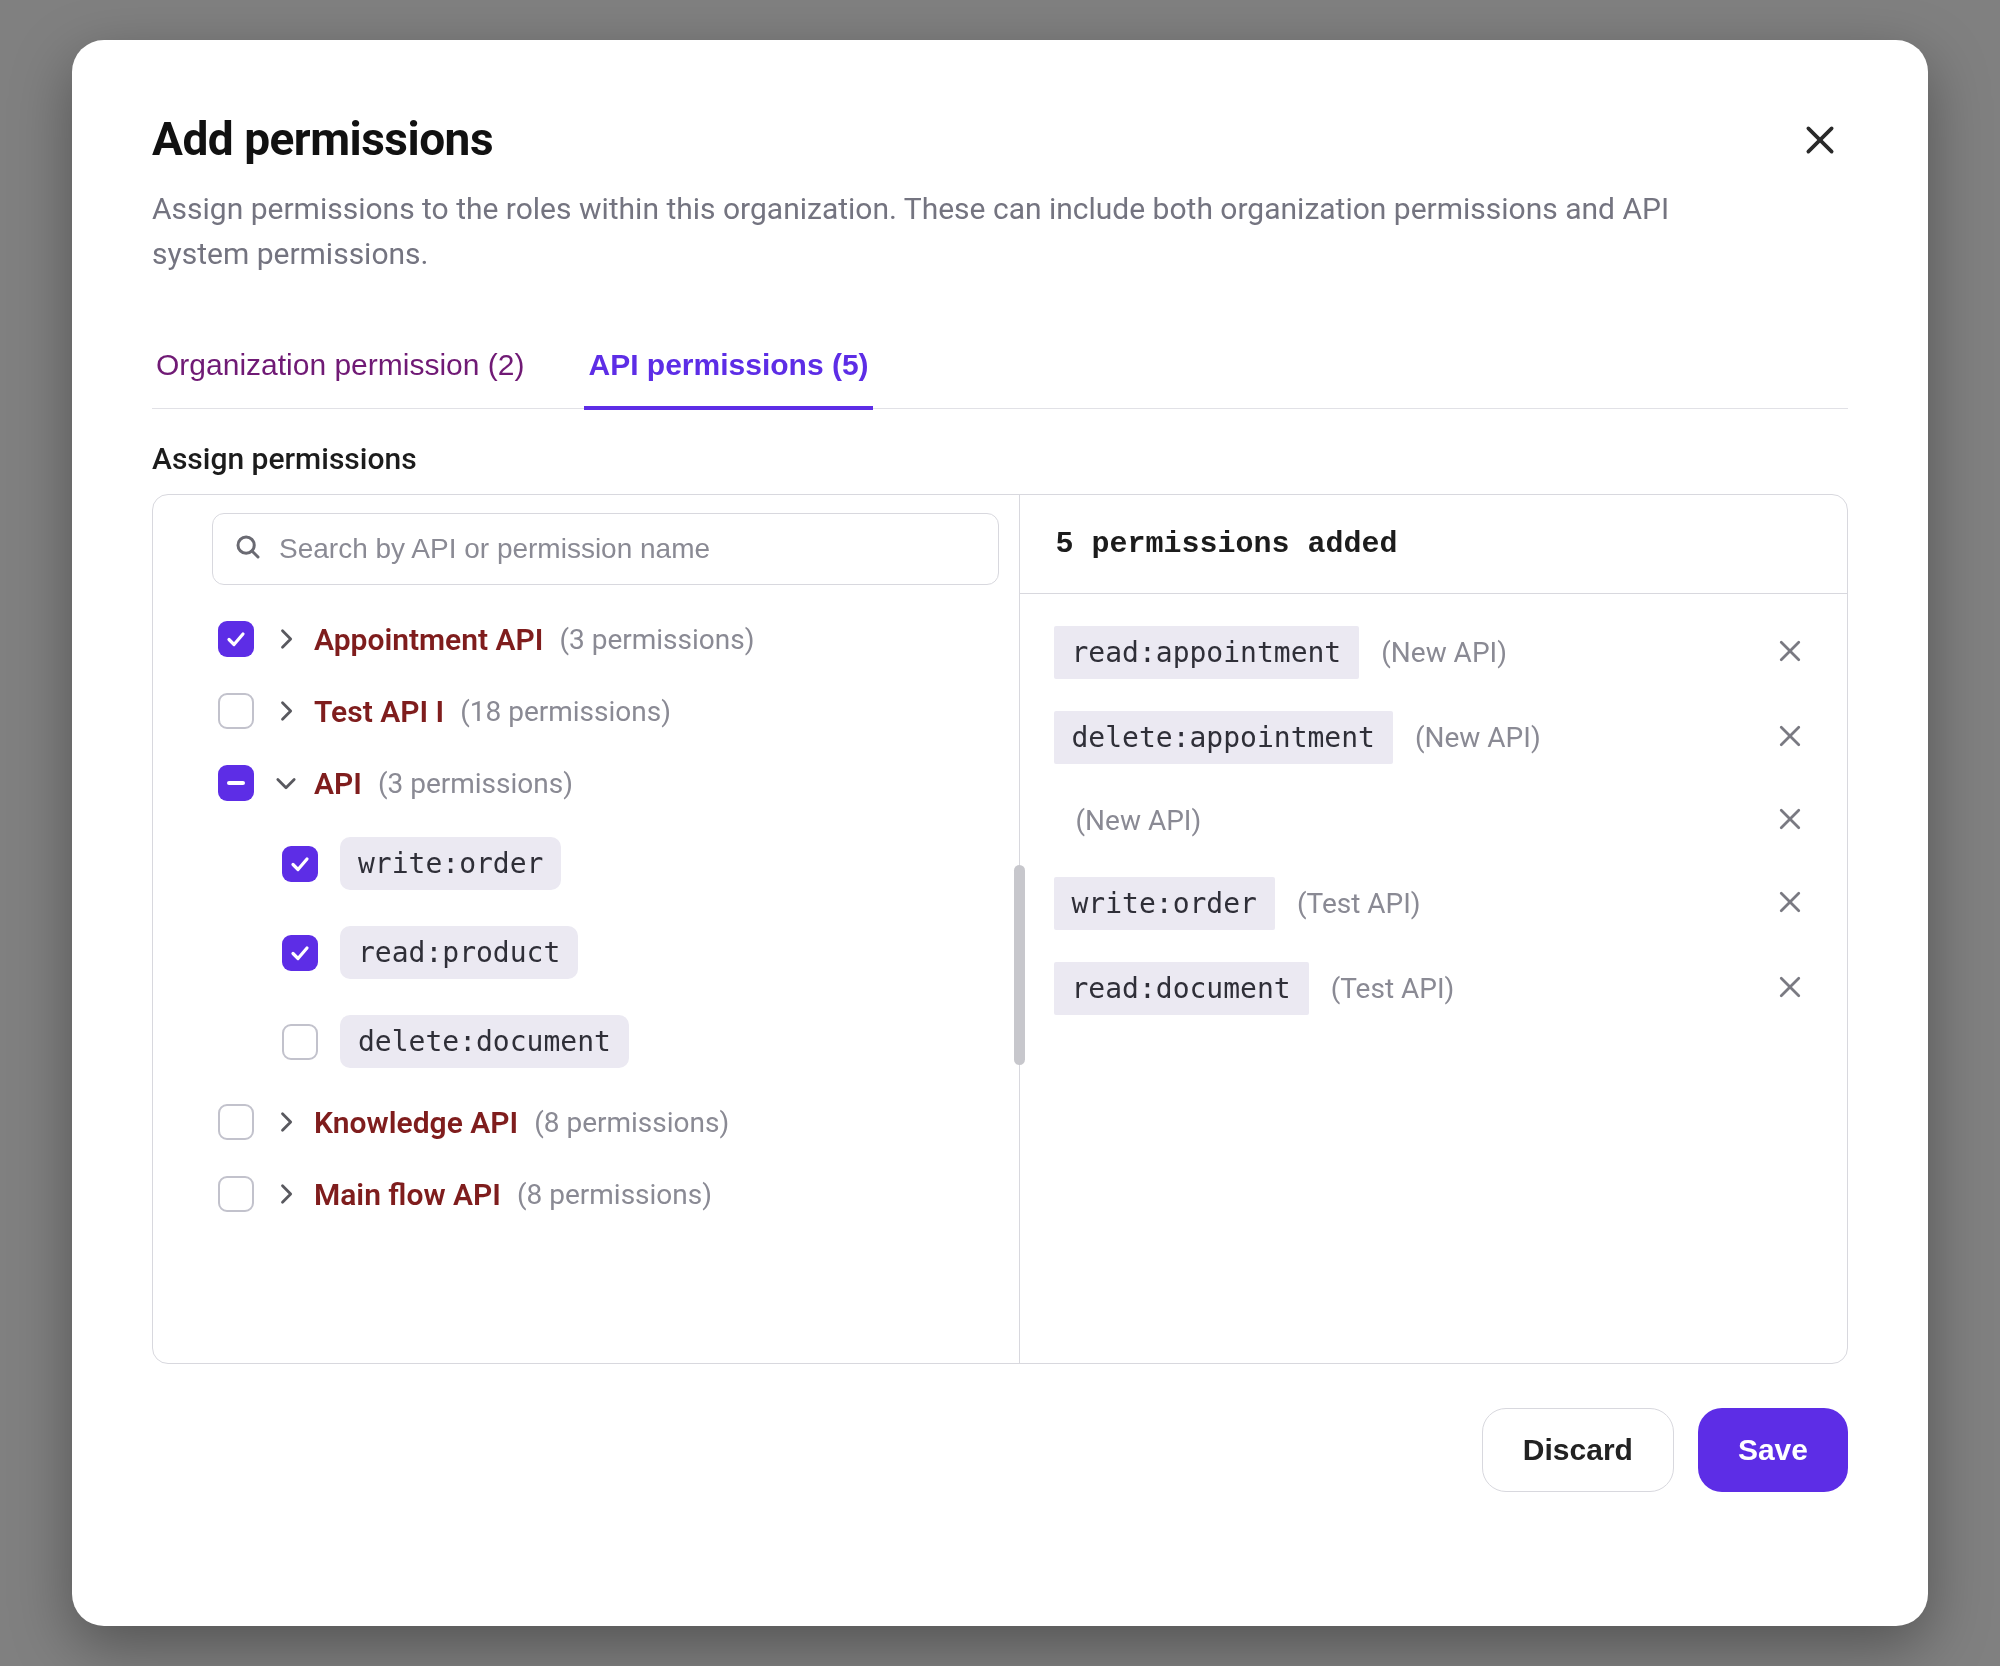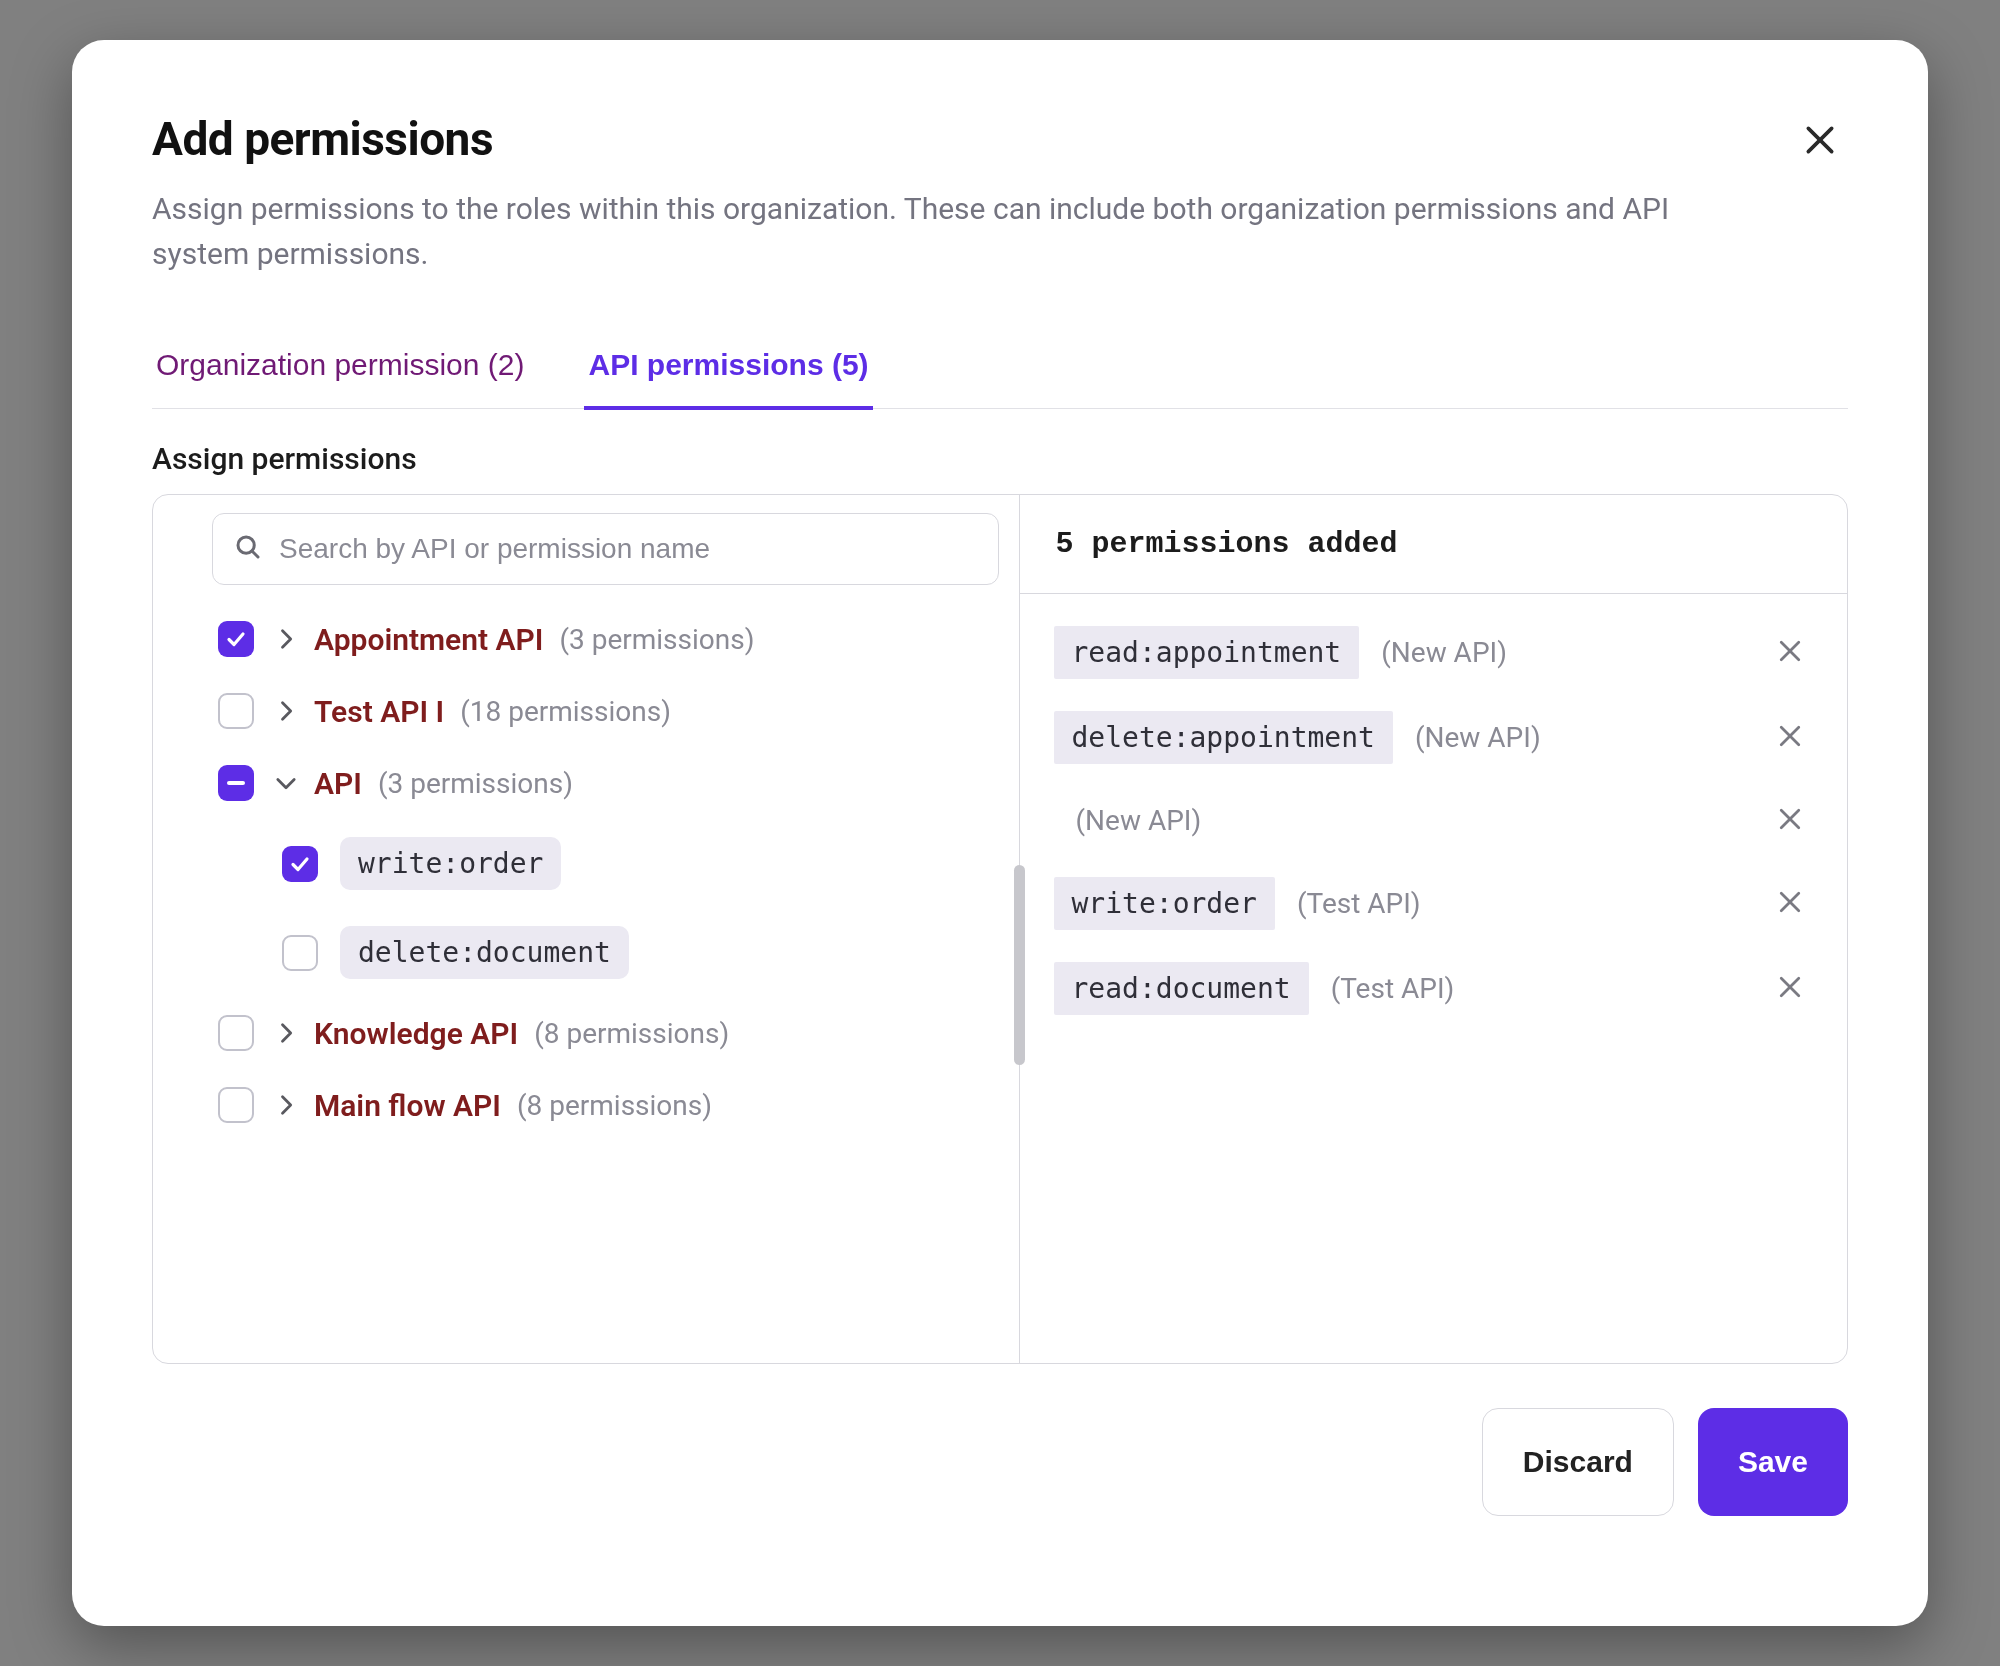--- a/index.html
+++ b/index.html
@@ -117,22 +117,22 @@
   .sel-remove { margin-left: auto; background: none; border: none; cursor: pointer; padding: 8px; color: #7a7a82; }
   .sel-remove svg { width: 30px; height: 30px; }
 
   .scroll-thumb {
     position: absolute; right: -6px; top: 370px; width: 11px; height: 200px;
     background: #c7c7cc; border-radius: 6px;
   }
 
   .footer { display: flex; justify-content: flex-end; gap: 24px; margin-top: 44px; }
   .btn {
-    font-size: 30px; font-weight: 600; padding: 36px 40px;
-    border-radius: 16px; cursor: pointer;
+    font-size: 30px; font-weight: 600; padding: 24px 40px;
+    border-radius: 24px; cursor: pointer;
   }
   .btn-secondary { background: #fff; color: #222; border: 1.5px solid #d8d8de; }
   .btn-primary { background: #5d2de6; color: #fff; border: none; }
 </style>
 </head>
 <body>
 
 <div class="modal">
 
   <div class="modal-header">
@@ -215,20 +215,28 @@
 
         <div class="tree-row child">
           <span class="chk checked">
             <svg viewBox="0 0 24 24" fill="none" stroke="currentColor" stroke-width="3.2" stroke-linecap="round" stroke-linejoin="round">
                 <polyline points="5 12.5 10 17.5 19 7"></polyline>
               </svg>
           </span>
           <span class="perm-chip">write:order</span>
         </div>
         <div class="tree-row child">
+          <span class="chk checked">
+            <svg viewBox="0 0 24 24" fill="none" stroke="currentColor" stroke-width="3.2" stroke-linecap="round" stroke-linejoin="round">
+                <polyline points="5 12.5 10 17.5 19 7"></polyline>
+              </svg>
+          </span>
+          <span class="perm-chip">read:product</span>
+        </div>
+        <div class="tree-row child">
           <span class="chk unchecked"></span>
           <span class="perm-chip">delete:document</span>
         </div>
 
         <div class="tree-row">
           <span class="chk unchecked"></span>
           <span class="chev">
             <svg viewBox="0 0 24 24" fill="none" stroke="currentColor" stroke-width="2.4" stroke-linecap="round" stroke-linejoin="round">
                 <polyline points="9 5 16 12 9 19"></polyline>
               </svg>

